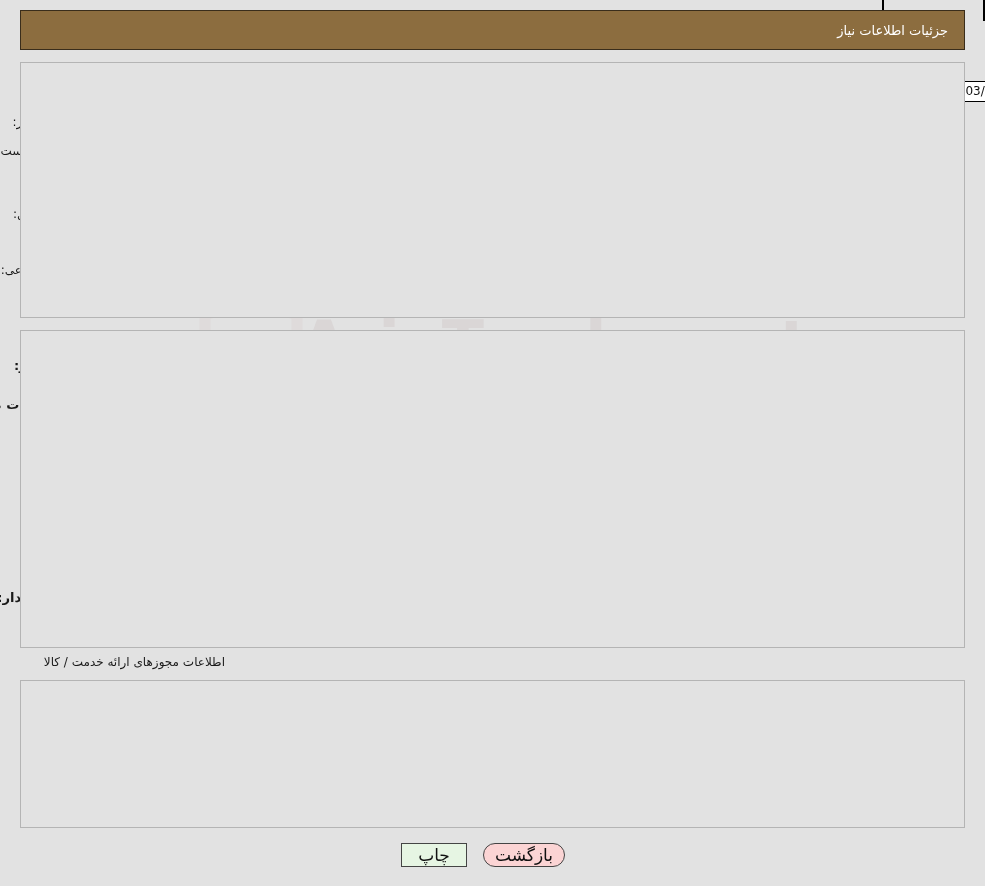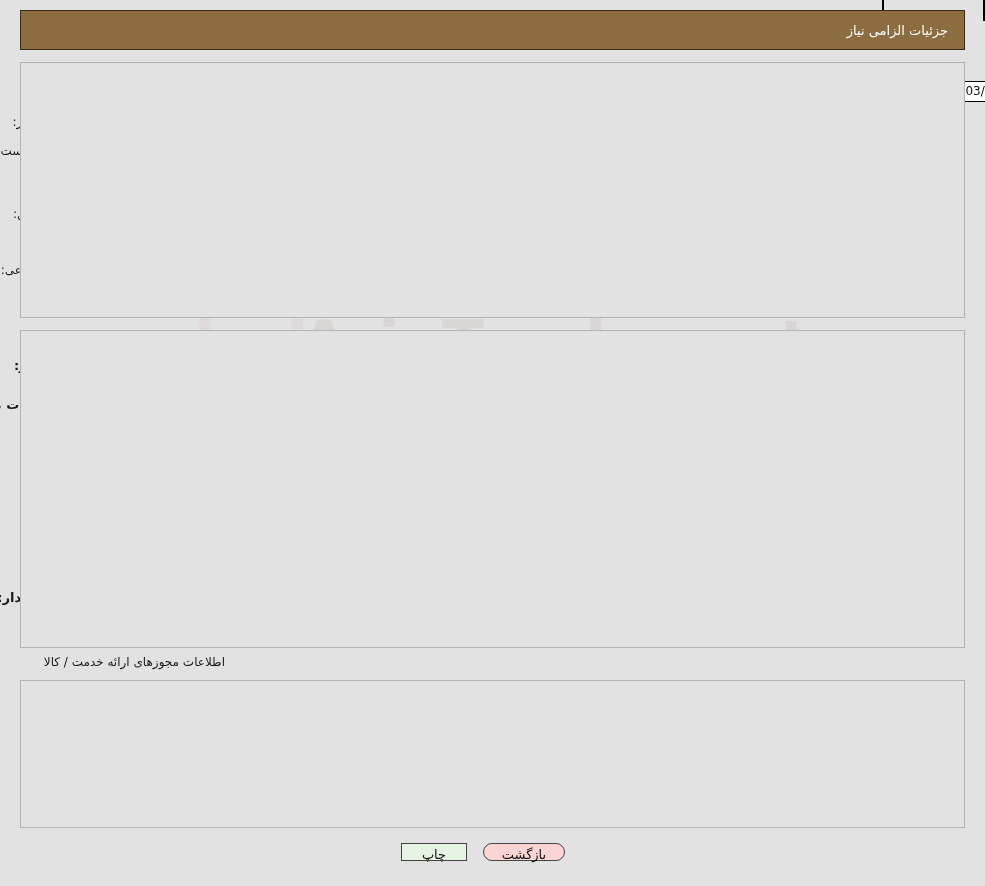--- a/index.html
+++ b/index.html
@@ -245,25 +245,25 @@
     font-size: 12px;
     color: #1a1a1a;
     white-space: nowrap;
   }
 
   
   .fbtn {
     position: absolute;
     border: 1px solid #444444;
     box-sizing: border-box;
-    font-size: 13px;
+    font-size: 17px;
     color: #111111;
     text-align: center;
     line-height: 22px;
-    height: 18px;
+    height: 24px;
     cursor: pointer;
   }
   #btn-back  { background: #fbd4d4; right: 420px; top: 843px; width: 82px; border-radius: 12px; }
   #btn-print { background: #e6f5e3; right: 518px; top: 843px; width: 66px; }
 </style>
 </head>
 <body>
 
 <div id="page">
 
@@ -275,21 +275,21 @@
       <text x="300" y="215" direction="ltr">AriaTender.net</text>
     </g>
     <g opacity="0.45">
       <path d="M220 36 l40 0 l-8 44 l26 0 l-56 60 l12 -46 l-28 0 z" fill="#e8c6c6" transform="translate(-20,-10)"></path>
       <rect x="356" y="2" width="26" height="46" fill="#e9c9c9"></rect>
       <rect x="392" y="2" width="26" height="46" fill="#f0dada"></rect>
     </g>
   </svg>
 
   <div class="header-bar">
-    <span>جزئیات الزامی نیاز</span>
+    <span>جزئیات اطلاعات نیاز</span>
   </div>
 
   <div class="panel" id="panel-top"></div>
 
   <div class="lbl" style="right:878px; top:86px;">شماره نیاز:</div>
   <div class="fld" style="right:604px; top:81px; width:188px;">1103099115000003</div>
   <div class="statictext" style="right:335px; top:86px;">تاریخ و ساعت اعلان عمومی:</div>
   <div class="fld" style="right:540px; left:none; top:81px; width:0;"></div>
   <div class="fld" style="right:652px; top:81px; width:0;"></div>
   <div class="fld" style="right:685px; top:81px; width:0;"></div>

